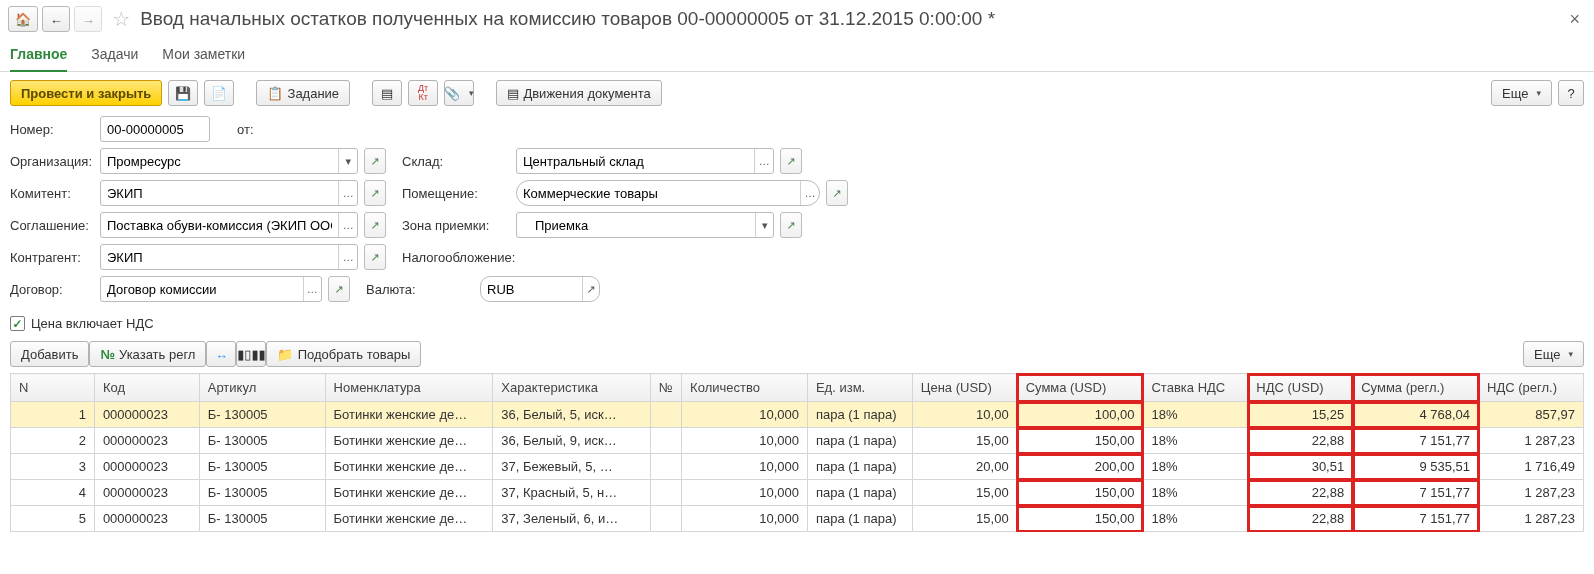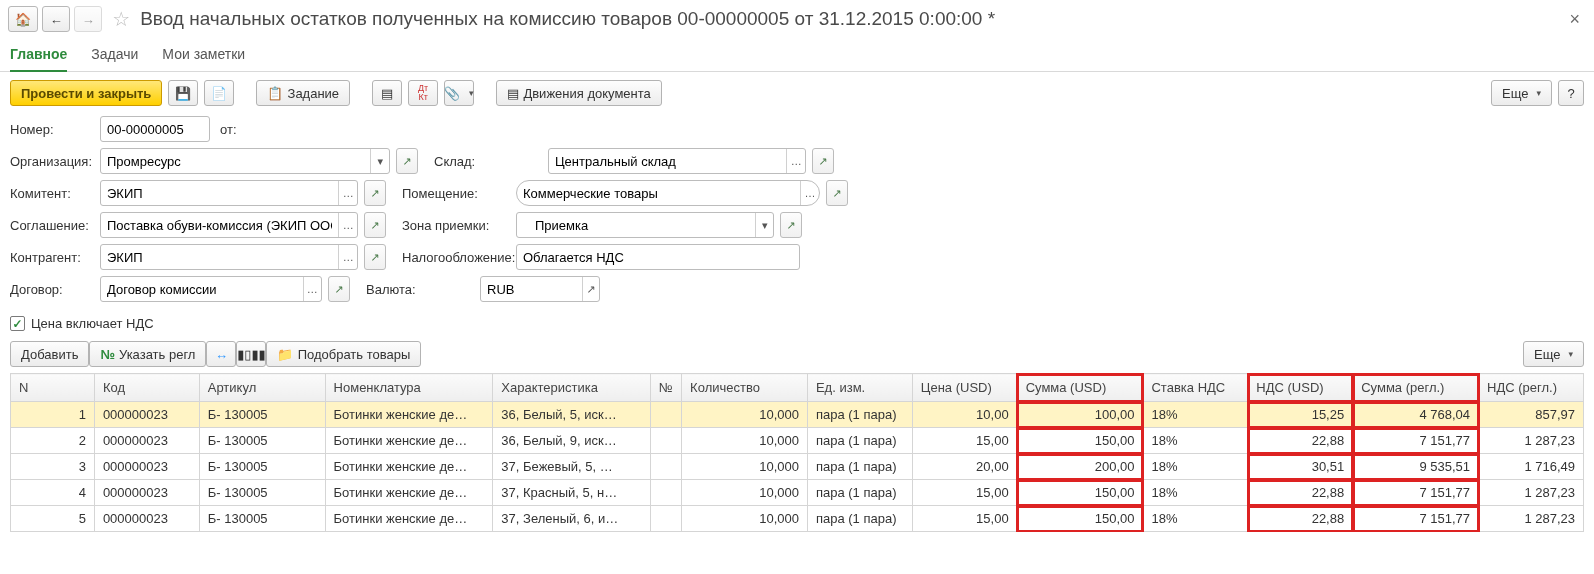--- a/index.html
+++ b/index.html
@@ -264,26 +264,26 @@
   <div class="btn dropdown">Еще</div>
   <div class="question">?</div>
 </div>
 
 <div class="form">
   <div class="form-row">
     <span class="lbl">Номер:</span>
     <div class="field" style="width:110px;">
         <input readonly="" value="00-00000005" style="">
       </div>
-    <span style="margin:0 4px;">от:</span>
+    <span style="margin:0 21px;">от:</span>
   </div>
 
   <div class="form-row">
     <span class="lbl">Организация:</span>
-    <div class="field" style="width:290px;align-items:center;">
+    <div class="field" style="width:258px;align-items:center;">
       <input style="width: 100%;" value="Промресурс">
       <div class="fbtn">▾</div>
     </div>
     <div class="ext-btn">↗</div>
     <span class="lbl2">Склад:</span>
     <div class="field" style="width:258px;">
       <input style="width: 100%;" value="Центральный склад">
       <div class="fbtn">…</div>
     </div>
     <div class="ext-btn">↗</div>
@@ -320,34 +320,31 @@
   </div>
 
   <div class="form-row">
     <span class="lbl">Контрагент:</span>
     <div class="field" style="width:258px;">
       <input style="width: 100%;" value="ЭКИП">
       <div class="fbtn">…</div>
     </div>
     <div class="ext-btn">↗</div>
     <span class="lbl2">Налогообложение:</span>
-    <div class="field" style="width:284px;">
-      <input style="width: 100%;" value="Облагается НДС">
-    </div>
   </div>
 
   <div class="form-row">
     <span class="lbl">Договор:</span>
     <div class="field" style="width:222px;">
       <input style="width: 100%;" value="Договор комиссии">
       <div class="fbtn">…</div>
     </div>
     <div class="ext-btn">↗</div>
     <span class="lbl2">Валюта:</span>
-    <div class="field" style="width:120px;">
+    <div class="field" style="width:120px;border-radius:10px;">
       <input style="width: 100%;" value="RUB">
       <div class="fbtn">↗</div>
     </div>
   </div>
 </div>
 
 <div class="chk-row">
   <span class="chk">✓</span>
   <span>Цена включает НДС</span>
 </div>

